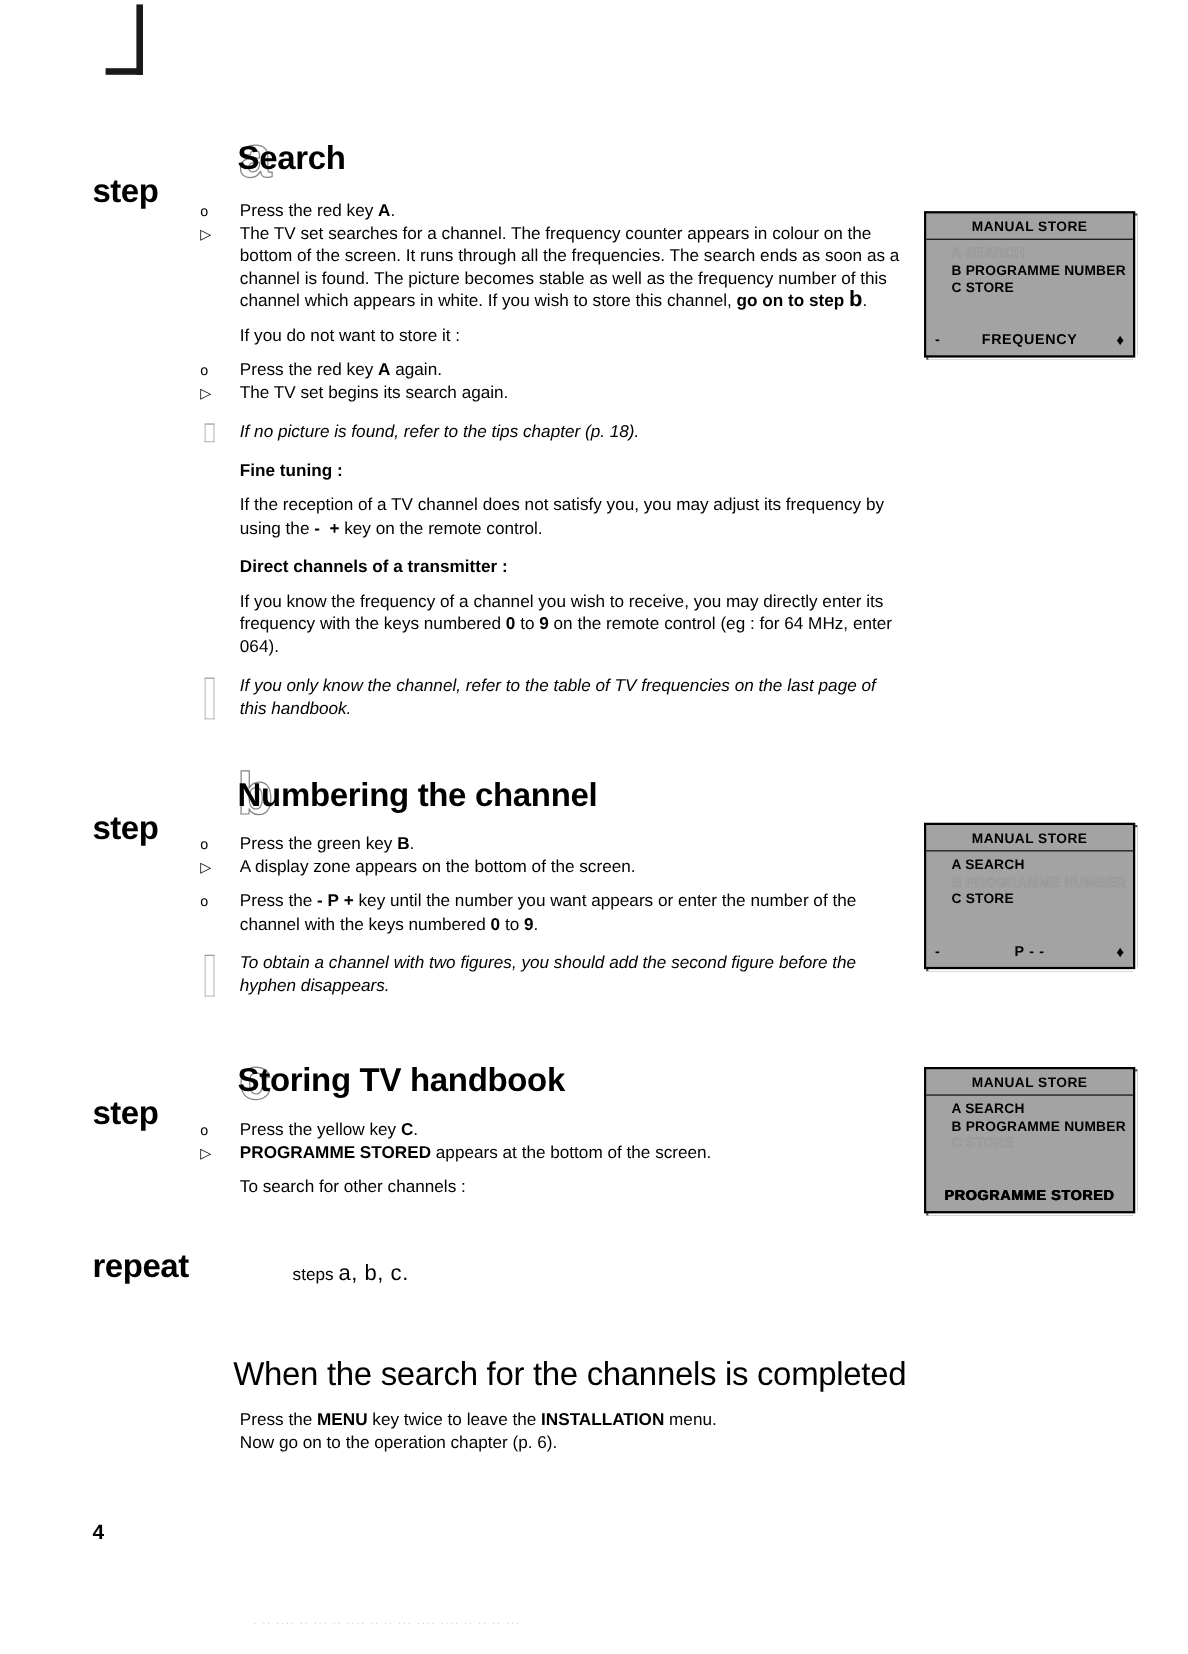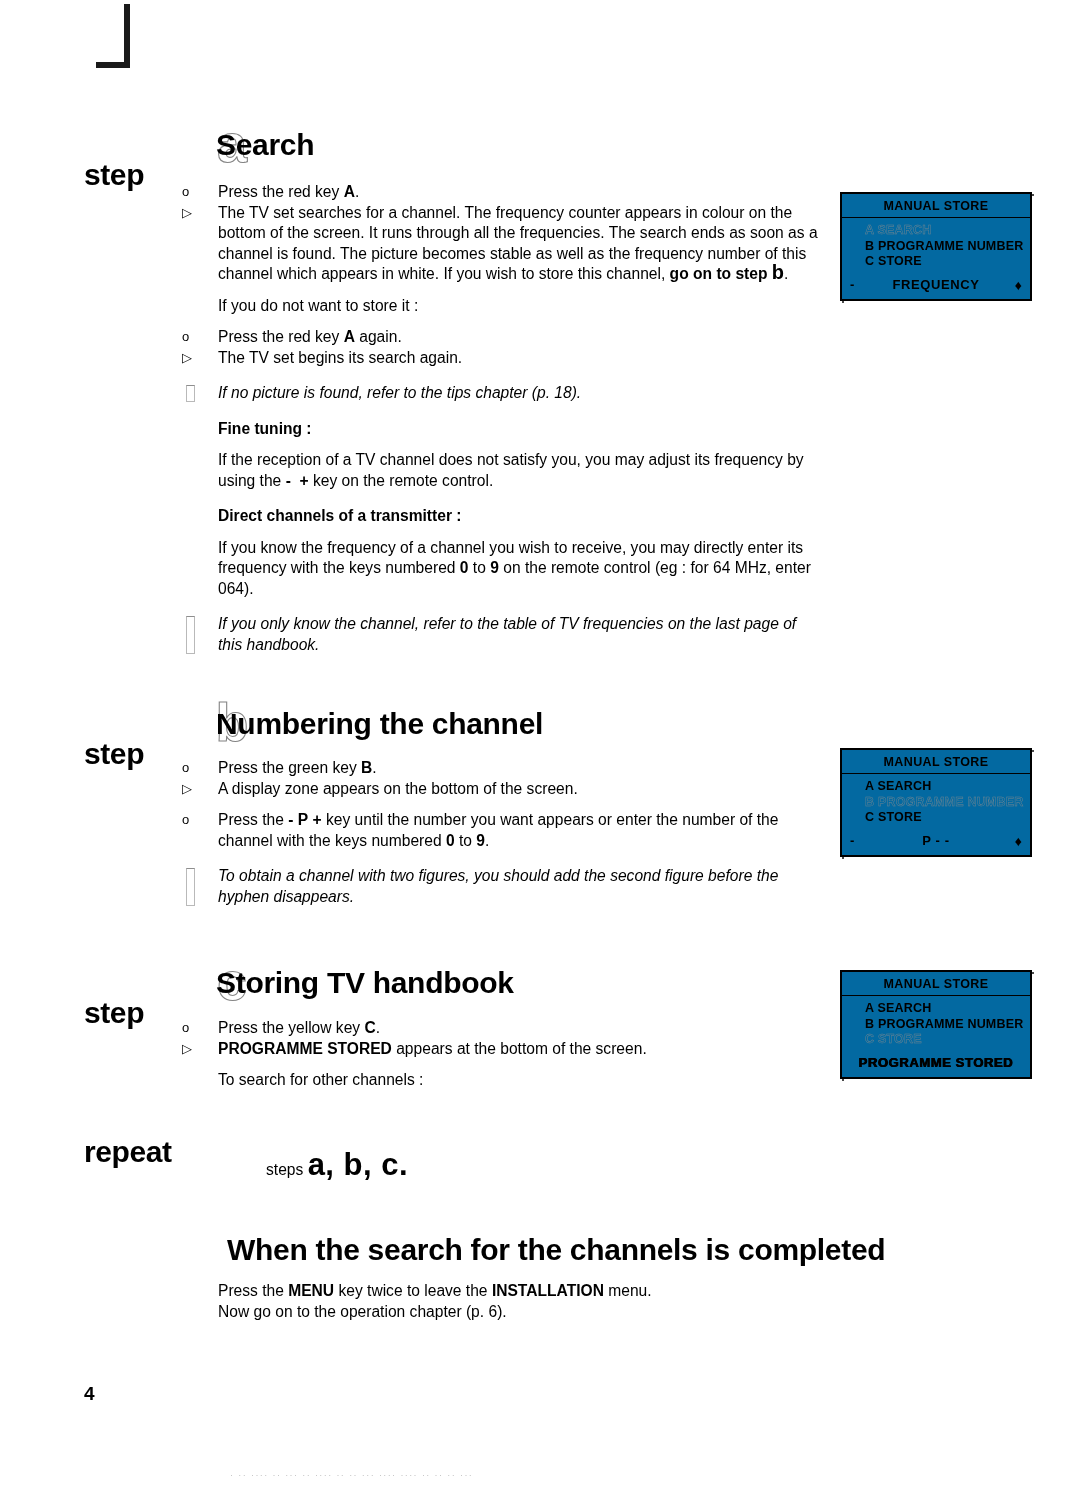--- a/index.html
+++ b/index.html
@@ -159,32 +159,32 @@
     font-weight: bold;
     letter-spacing: -0.4px;
   }
   .repeat-steps {
     position: absolute;
     left: 182px;
     top: 14px;
     font-size: 15.6px;
   }
   .repeat-steps .abc {
-    font-size: 31px;
-    font-weight: bold;
+    font-size: 20px;
+    font-weight: normal;
     letter-spacing: 0.5px;
   }
 
   
   .final-head {
     position: absolute;
-    left: 227px;
+    left: 212px;
     top: 1233px;
     font-size: 30px;
-    font-weight: bold;
+    font-weight: normal;
     letter-spacing: -0.3px;
     white-space: nowrap;
   }
 
   
   .page-num {
     position: absolute;
     left: 84px;
     top: 1383px;
     font-size: 19px;
@@ -203,23 +203,23 @@
     letter-spacing: 1.4px;
     white-space: nowrap;
     overflow: hidden;
     opacity: 0.55;
   }
 
   
   .tvbox {
     position: absolute;
     width: 192px;
-    height: 109px;
+    height: 133px;
     border: 2px solid #000;
-    background: #0369a1;
+    background: #a3a3a3;
     box-sizing: border-box;
     box-shadow: 3px 3px 0 -1px #ffffff, 4px 0 0 -2px #4a4a4a, 0 4px 0 -2px #4a4a4a;
   }
   .tvbox .title {
     position: absolute;
     left: 0; top: 0;
     width: 100%;
     height: 24px;
     line-height: 24px;
     text-align: center;

